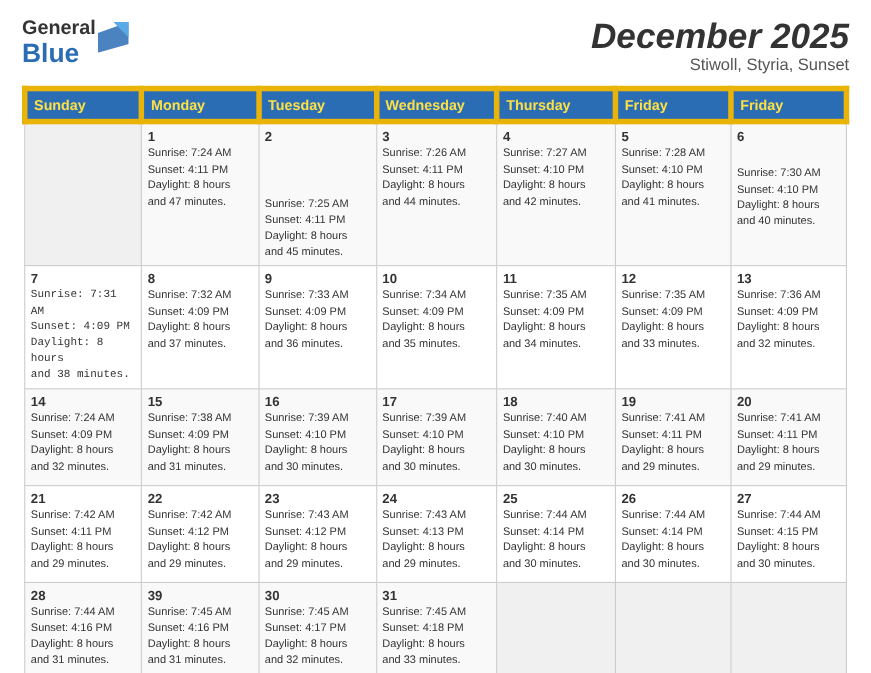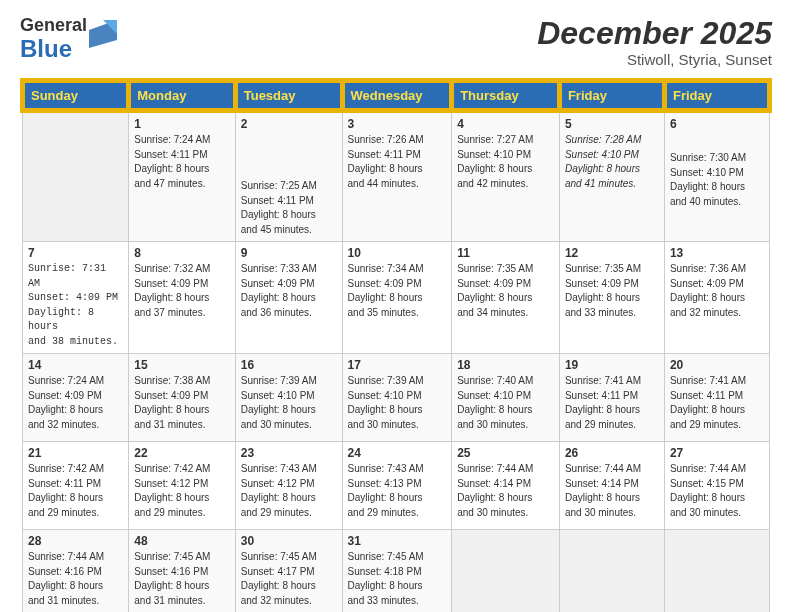--- a/index.html
+++ b/index.html
@@ -167,21 +167,21 @@
           </td>
           <td>
             <span class="day-num">4</span>
             <div class="day-info" style="white-space: pre-line;">Sunrise: 7:27 AM
 Sunset: 4:10 PM
 Daylight: 8 hours
 and 42 minutes.</div>
           </td>
           <td>
             <span class="day-num">5</span>
-            <div class="day-info" style="white-space: pre-line; font-style: italic;">Sunrise: 7:28 AM
+            <div class="day-info" style="white-space: pre-line;">Sunrise: 7:28 AM
 Sunset: 4:10 PM
 Daylight: 8 hours
 and 41 minutes.</div>
           </td>
           <td>
             <span class="day-num">6</span>
             <div class="day-info" style="white-space: pre-line; margin-top: 20px;">Sunrise: 7:30 AM
 Sunset: 4:10 PM
 Daylight: 8 hours
 and 40 minutes.</div>
@@ -342,21 +342,21 @@
         </tr>
         <tr>
           <td>
             <span class="day-num">28</span>
             <div class="day-info" style="white-space: pre-line;">Sunrise: 7:44 AM
 Sunset: 4:16 PM
 Daylight: 8 hours
 and 31 minutes.</div>
           </td>
           <td>
-            <span class="day-num">48</span>
+            <span class="day-num">39</span>
             <div class="day-info" style="white-space: pre-line;">Sunrise: 7:45 AM
 Sunset: 4:16 PM
 Daylight: 8 hours
 and 31 minutes.</div>
           </td>
           <td>
             <span class="day-num">30</span>
             <div class="day-info" style="white-space: pre-line;">Sunrise: 7:45 AM
 Sunset: 4:17 PM
 Daylight: 8 hours

